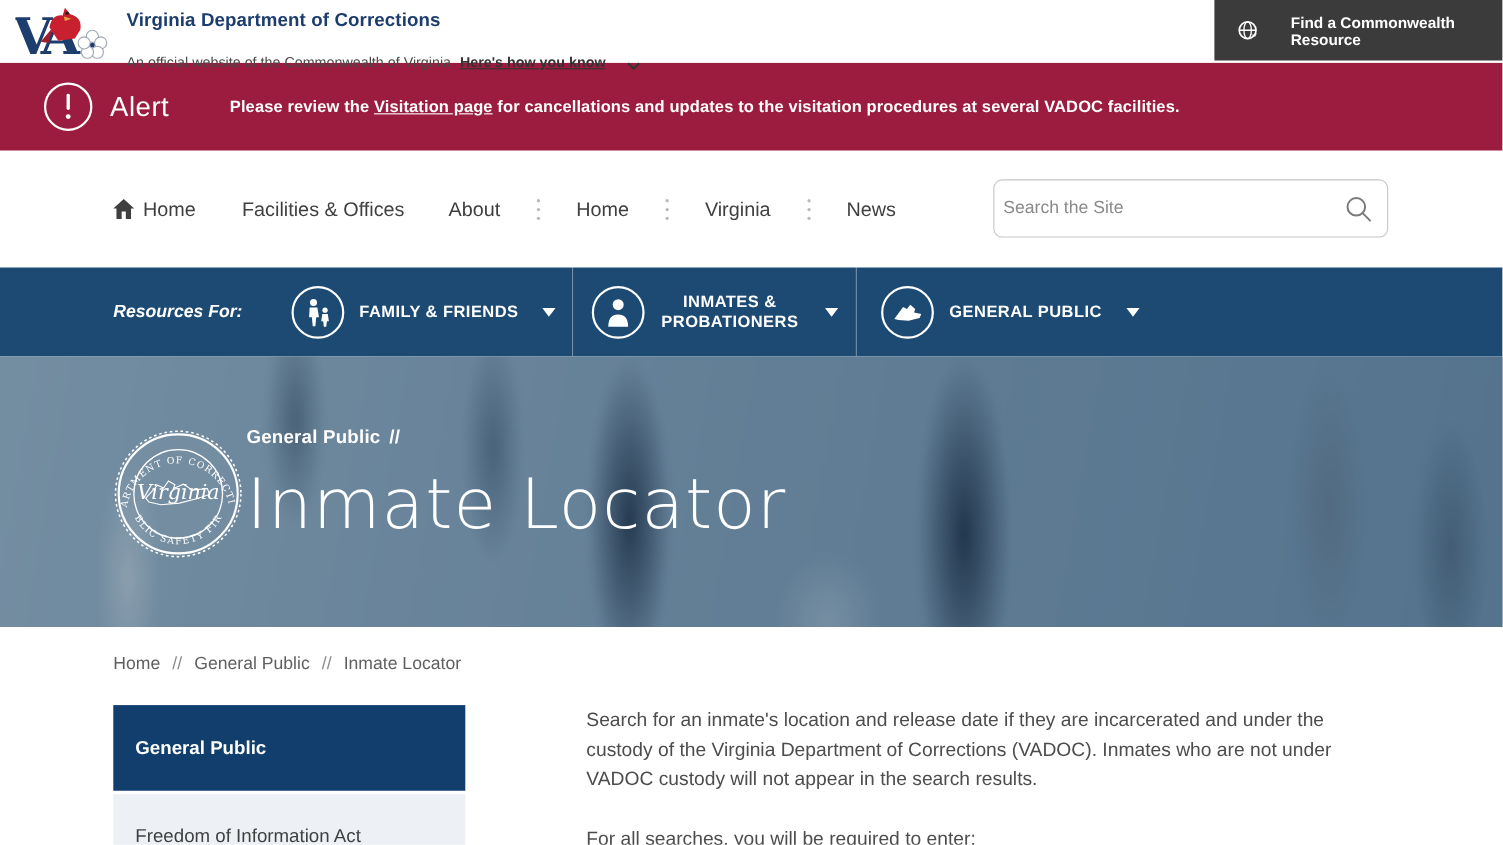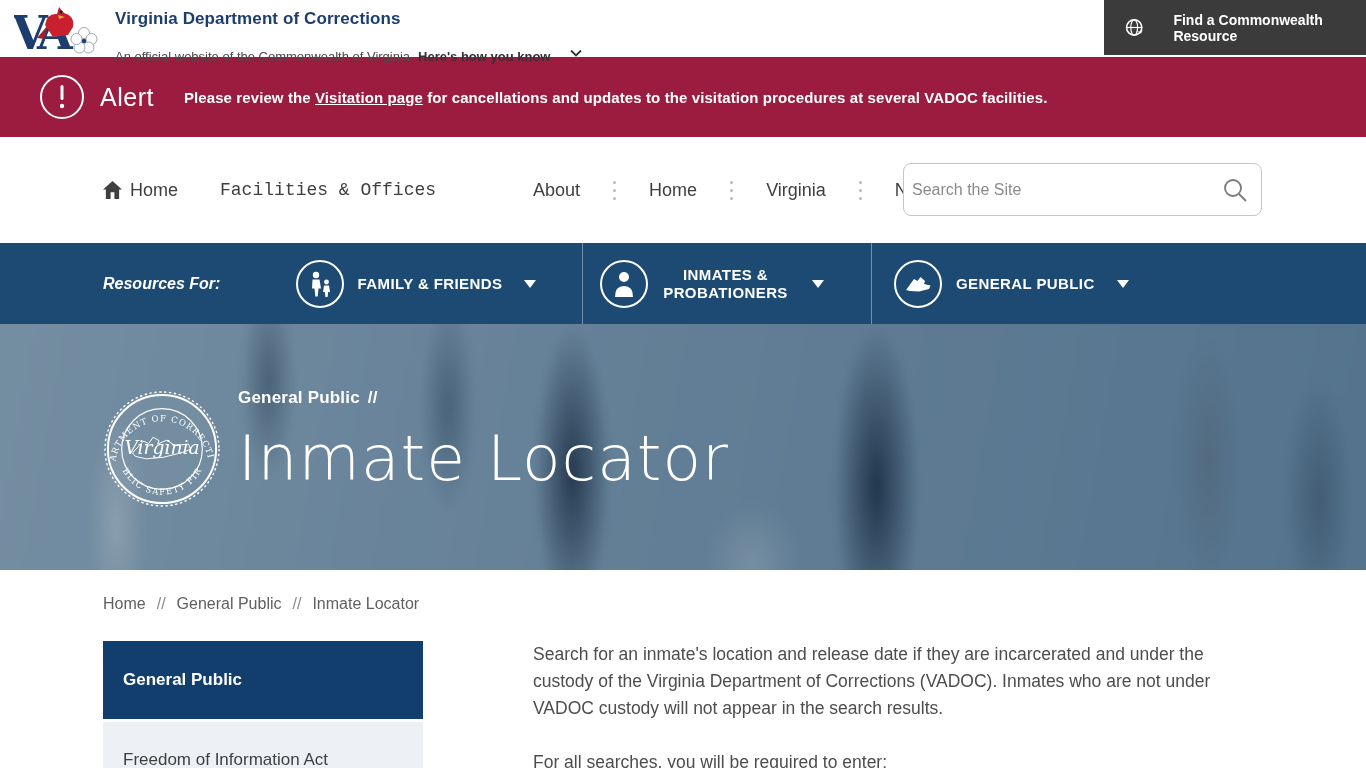--- a/index.html
+++ b/index.html
@@ -6,48 +6,48 @@
   html,body { width:1366px; height:768px; overflow:hidden; background:#fff;
     font-family:"Liberation Sans","DejaVu Sans",sans-serif; }
 
   
   .top-header { height:57px; position:relative; background:#fff; }
   .logo-wrap { position:absolute; left:14px; top:3px; width:96px; height:52px; }
   .hdr-text { position:absolute; left:115px; top:9px; }
   .hdr-title { font-size:17px; font-weight:bold; color:#1c3d6e; letter-spacing:.1px; }
   .hdr-sub-row { margin-top:20px; display:flex; align-items:center; gap:8px; }
   .hdr-sub { font-size:13px; color:#4a4a4a; }
-  .hdr-know { font-size:13px; font-weight:bold; color:#333; cursor:pointer; display:flex; align-items:flex-start; gap:20px; }
+  .hdr-know { font-size:13px; font-weight:bold; color:#333; text-decoration:underline; cursor:pointer; display:flex; align-items:flex-end; gap:20px; }
   .resource-box { position:absolute; right:0; top:0; height:55px; width:262px; background:#3b3b3b;
     display:flex; align-items:center; gap:10px; padding-left:20px; cursor:pointer; }
   .resource-box span { color:#fff; font-size:14px; font-weight:bold;margin-left:19px; }
 
   
   .alert-bar { height:80px; background:#9b1c3e; display:flex; align-items:center; padding-left:40px; }
   .alert-icon { width:44px; height:44px; border:2px solid #fff; border-radius:50%;
     display:flex; align-items:center; justify-content:center; color:#fff; font-size:26px; font-weight:400; flex:0 0 auto; }
   .alert-word { color:#fff; font-size:25px; font-weight:400; margin-left:16px; letter-spacing:.5px; }
-  .alert-msg { color:#fff; font-size:15px; font-weight:bold; margin-left:30px; letter-spacing:.1px; }
+  .alert-msg { color:#fff; font-size:15px; font-weight:bold; margin-left:55px; letter-spacing:.1px; }
   .alert-msg a { color:#fff; text-decoration:underline; cursor:pointer; }
 
   
   .main-nav { height:106px; background:#fff; display:flex; align-items:center; padding-left:103px; position:relative; }
   .nav-item { font-size:18px; color:#3f3f3f; cursor:pointer; display:flex; align-items:center; gap:8px; white-space:nowrap; }
   .nav-gap-sm { margin-right:42px; }
-  .nav-gap-lg { margin-right:97px;font-family:Liberation Mono, monospace; }
+  .nav-gap-lg { margin-right:40px; }
   .dots { display:flex; flex-direction:column; gap:5px; margin:0 33px; }
   .dots i { width:3px; height:3px; border-radius:50%; background:#b9b9b9; }
   .search-wrap { position:absolute; right:104px; top:26px; width:359px; height:53px; }
   .search-wrap input { width:100%; height:100%; border:1px solid #c6c6c6; border-radius:8px; padding:0 48px 0 8px;
     font-size:16px; color:#7f1d1d; font-family:inherit; outline:none; }
   .search-wrap input::placeholder { color:#8a8a8a; }
   .search-btn { position:absolute; right:12px; top:13px; width:28px; height:28px; border:none; background:none; cursor:pointer; }
 
   
-  .res-bar { height:81px; background:#1d4a73; display:flex; align-items:stretch;gap:31px; }
+  .res-bar { height:81px; background:#1d4a73; display:flex; align-items:stretch; }
   .res-label { flex:0 0 250px; display:flex; align-items:center; padding-left:103px;
     color:#fff; font-size:16px; font-weight:bold; font-style:italic; }
   .res-item { display:flex; align-items:center; justify-content:center; gap:14px; cursor:pointer; }
   .res-item + .res-item { border-left:1px solid rgba(255,255,255,.38); }
   .res-item.w1 { flex:0 0 270px; } .res-item.w2 { flex:0 0 258px; border-left:1px solid rgba(255,255,255,.38); }
   .res-item.w3 { flex:0 0 232px; } .res-item.w4 { flex:0 0 356px; justify-content:flex-start; padding-left:22px; }
   .res-circle { width:48px; height:48px; border:2px solid #fff; border-radius:50%; flex:0 0 auto;
     display:flex; align-items:center; justify-content:center; }
   .res-text { color:#fff; font-size:15px; font-weight:bold; letter-spacing:.4px; line-height:1.15; }
   .res-text.wrap { max-width:128px; text-align:center; }
@@ -62,21 +62,21 @@
       radial-gradient(ellipse 62px 230px at 64% 65%, rgba(12,26,46,.92), transparent 70%),
       radial-gradient(ellipse 40px 150px at 33% 35%, rgba(40,60,85,.55), transparent 70%),
       radial-gradient(ellipse 50px 180px at 88% 55%, rgba(90,105,120,.6), transparent 70%),
       radial-gradient(ellipse 48px 170px at 96% 70%, rgba(55,75,95,.65), transparent 70%),
       radial-gradient(ellipse 42px 150px at 9% 80%, rgba(215,222,226,.55), transparent 70%),
       radial-gradient(ellipse 40px 140px at 20% 25%, rgba(30,45,65,.5), transparent 70%),
       radial-gradient(ellipse 70px 90px at 55% 95%, rgba(200,210,216,.4), transparent 70%),
       linear-gradient(100deg, #94aabb 0%, #7b95ab 45%, #63819b 100%); }
   .hero-overlay { position:absolute; inset:0; background:rgba(58,88,116,.35); }
   .hero-seal { position:absolute; left:103px; top:66px; }
-  .hero-copy { position:absolute; left:238px; top:64px; }
+  .hero-copy { position:absolute; left:224px; top:64px; }
   .hero-eyebrow { color:#fff; font-size:17px; font-weight:bold; letter-spacing:.2px; cursor:pointer; }
   .hero-eyebrow .sep { font-weight:bold; margin-left:8px; }
   .hero-title { color:#fff; font-size:63px; font-weight:200;
     font-family:"DejaVu Sans","Liberation Sans",sans-serif; letter-spacing:1px; margin-top:14px; }
 
   
   .crumbs { padding-left:103px; margin-top:25px; font-size:16px; color:#5f5f5f; display:flex; gap:11px; }
   .crumbs .c-link { cursor:pointer; }
   .crumbs .c-sep { color:#8c8c8c; }
 

